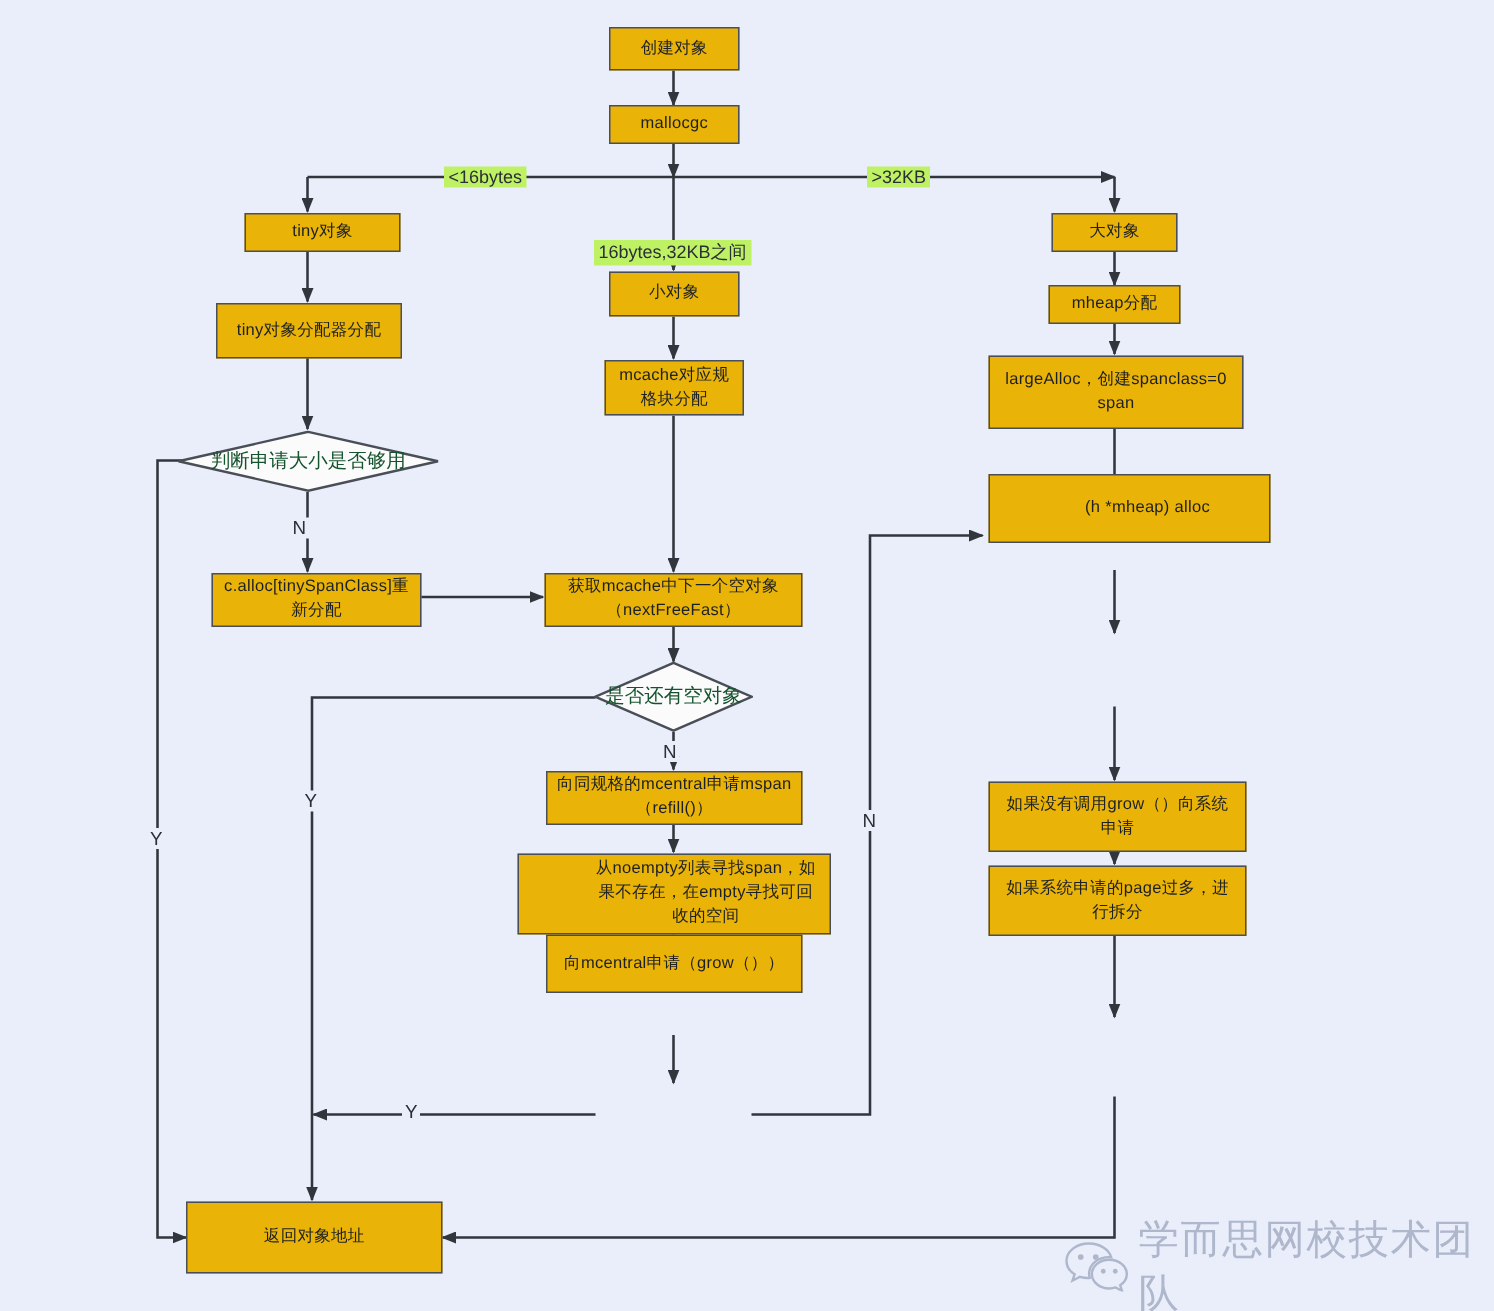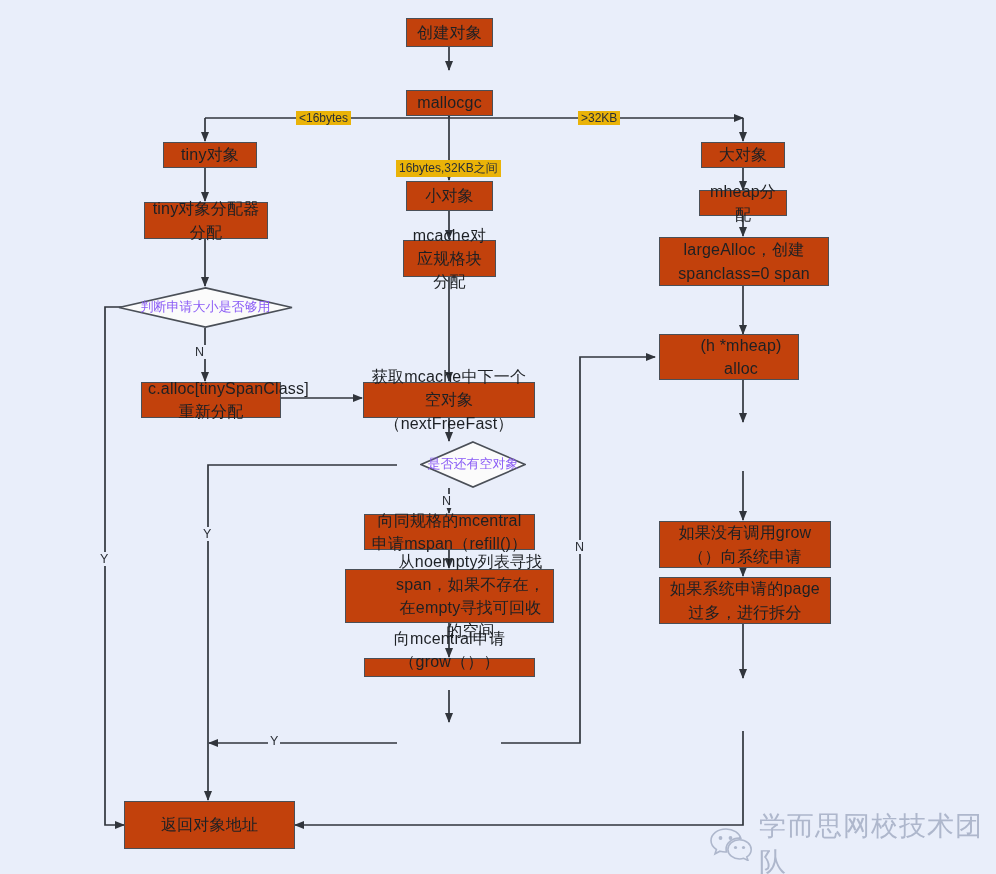--- a/index.html
+++ b/index.html
@@ -9,51 +9,51 @@
     font-family:"Liberation Sans","DejaVu Sans",sans-serif;
     overflow:hidden;
     position:relative;
   }
   #stage{position:absolute;left:0;top:0;width:996px;height:874px;}
   svg#wires{position:absolute;left:0;top:0;width:996px;height:874px;}
 
   .node{
     position:absolute;
     box-sizing:border-box;
-    background:#c2410c;
+    background:#eab308;
     border:1.6px solid #4a4f57;
     display:flex;align-items:center;justify-content:center;
     text-align:center;
     color:#1d2024;
-    font-size:16px;
+    font-size:11px;
     line-height:1.45;
     padding:3px 6px;
     letter-spacing:.2px;
   }
   .node span{display:block;width:100%;}
 
   .diamond{
     position:absolute;
     box-sizing:border-box;
     display:flex;align-items:center;justify-content:center;
   }
   .diamond .dshape{
     position:absolute;left:0;top:0;width:100%;height:100%;
   }
   .diamond .dtext{
     position:relative;z-index:2;
     text-align:center;font-size:13px;line-height:1.25;
-    color:#8b5cf6;width:100%;
+    color:#14532d;width:100%;
   }
 
   .edgelabel{
     position:absolute;
     font-size:12px;
     color:#2b2f36;
-    background:#eab308;
+    background:#bef264;
     padding:0 3px;
     white-space:nowrap;
     z-index:3;
   }
   .branchlabel{
     position:absolute;
     font-size:12.5px;
     color:#2b2f36;
     background:#e9eefa;
     padding:0 2px;
@@ -141,25 +141,25 @@
       <path d="M743,623 L743,678"></path>
 
       <path d="M743,731 L743,825 L295,825"></path>
     </g>
   </svg>
 
   <div class="node" style="left:406px;top:18px;width:87px;height:29px;">
     <span>创建对象</span>
   </div>
 
-  <div class="node" style="left:406px;top:70px;width:87px;height:26px;margin-top:20px;">
+  <div class="node" style="left:406px;top:70px;width:87px;height:26px;">
     <span>mallocgc</span>
   </div>
 
-  <div class="node" style="left:163px;top:142px;width:94px;height:26px;">
+  <div class="node" style="left:163px;top:142px;width:104px;height:26px;">
     <span>tiny对象</span>
   </div>
 
   <div class="node" style="left:144px;top:202px;width:124px;height:37px;">
     <span>tiny对象分配器分配</span>
   </div>
 
   <div class="diamond" style="left:118px;top:287px;width:175px;height:41px;">
     <svg class="dshape" viewBox="0 0 175 41" preserveAspectRatio="none">
       <polygon points="87.5,0.9 174,20.5 87.5,40.1 1,20.5" fill="#fbfbfb" stroke="#4a4f57" stroke-width="1.6"></polygon>
@@ -176,53 +176,53 @@
   </div>
 
   <div class="node" style="left:403px;top:240px;width:93px;height:37px;">
     <span>mcache对应规格块分配</span>
   </div>
 
   <div class="node" style="left:363px;top:382px;width:172px;height:36px;">
     <span>获取mcache中下一个空对象（nextFreeFast）</span>
   </div>
 
-  <div class="diamond" style="left:396px;top:441px;width:106px;height:47px;margin-left:24px;">
+  <div class="diamond" style="left:396px;top:441px;width:106px;height:47px;">
     <svg class="dshape" viewBox="0 0 106 47" preserveAspectRatio="none">
       <polygon points="53,0.9 105,23.5 53,46.1 1,23.5" fill="#fbfbfb" stroke="#4a4f57" stroke-width="1.6"></polygon>
     </svg>
     <div class="dtext">是否还有空对象</div>
   </div>
 
   <div class="node" style="left:364px;top:514px;width:171px;height:36px;">
     <span>向同规格的mcentral申请mspan（refill()）</span>
   </div>
 
   <div class="node" style="left:345px;top:569px;width:209px;height:54px;padding-left:48px;">
     <span>从noempty列表寻找span，如果不存在，在empty寻找可回收的空间</span>
   </div>
 
-  <div class="node" style="left:364px;top:658px;width:171px;height:19px;align-items:flex-end;">
+  <div class="node" style="left:364px;top:623px;width:171px;height:39px;">
     <span>向mcentral申请（grow（））</span>
   </div>
 
 
   <div class="node" style="left:701px;top:142px;width:84px;height:26px;">
     <span>大对象</span>
   </div>
 
   <div class="node" style="left:699px;top:190px;width:88px;height:26px;">
     <span>mheap分配</span>
   </div>
 
   <div class="node" style="left:659px;top:237px;width:170px;height:49px;">
     <span>largeAlloc，创建spanclass=0 span</span>
   </div>
 
-  <div class="node" style="left:659px;top:334px;width:140px;height:46px;padding-left:30px;">
+  <div class="node" style="left:659px;top:316px;width:188px;height:46px;padding-left:30px;">
     <span>(h *mheap) alloc</span>
   </div>
 
 
   <div class="node" style="left:659px;top:521px;width:172px;height:47px;">
     <span>如果没有调用grow（）向系统申请</span>
   </div>
 
   <div class="node" style="left:659px;top:577px;width:172px;height:47px;">
     <span>如果系统申请的page过多，进行拆分</span>

